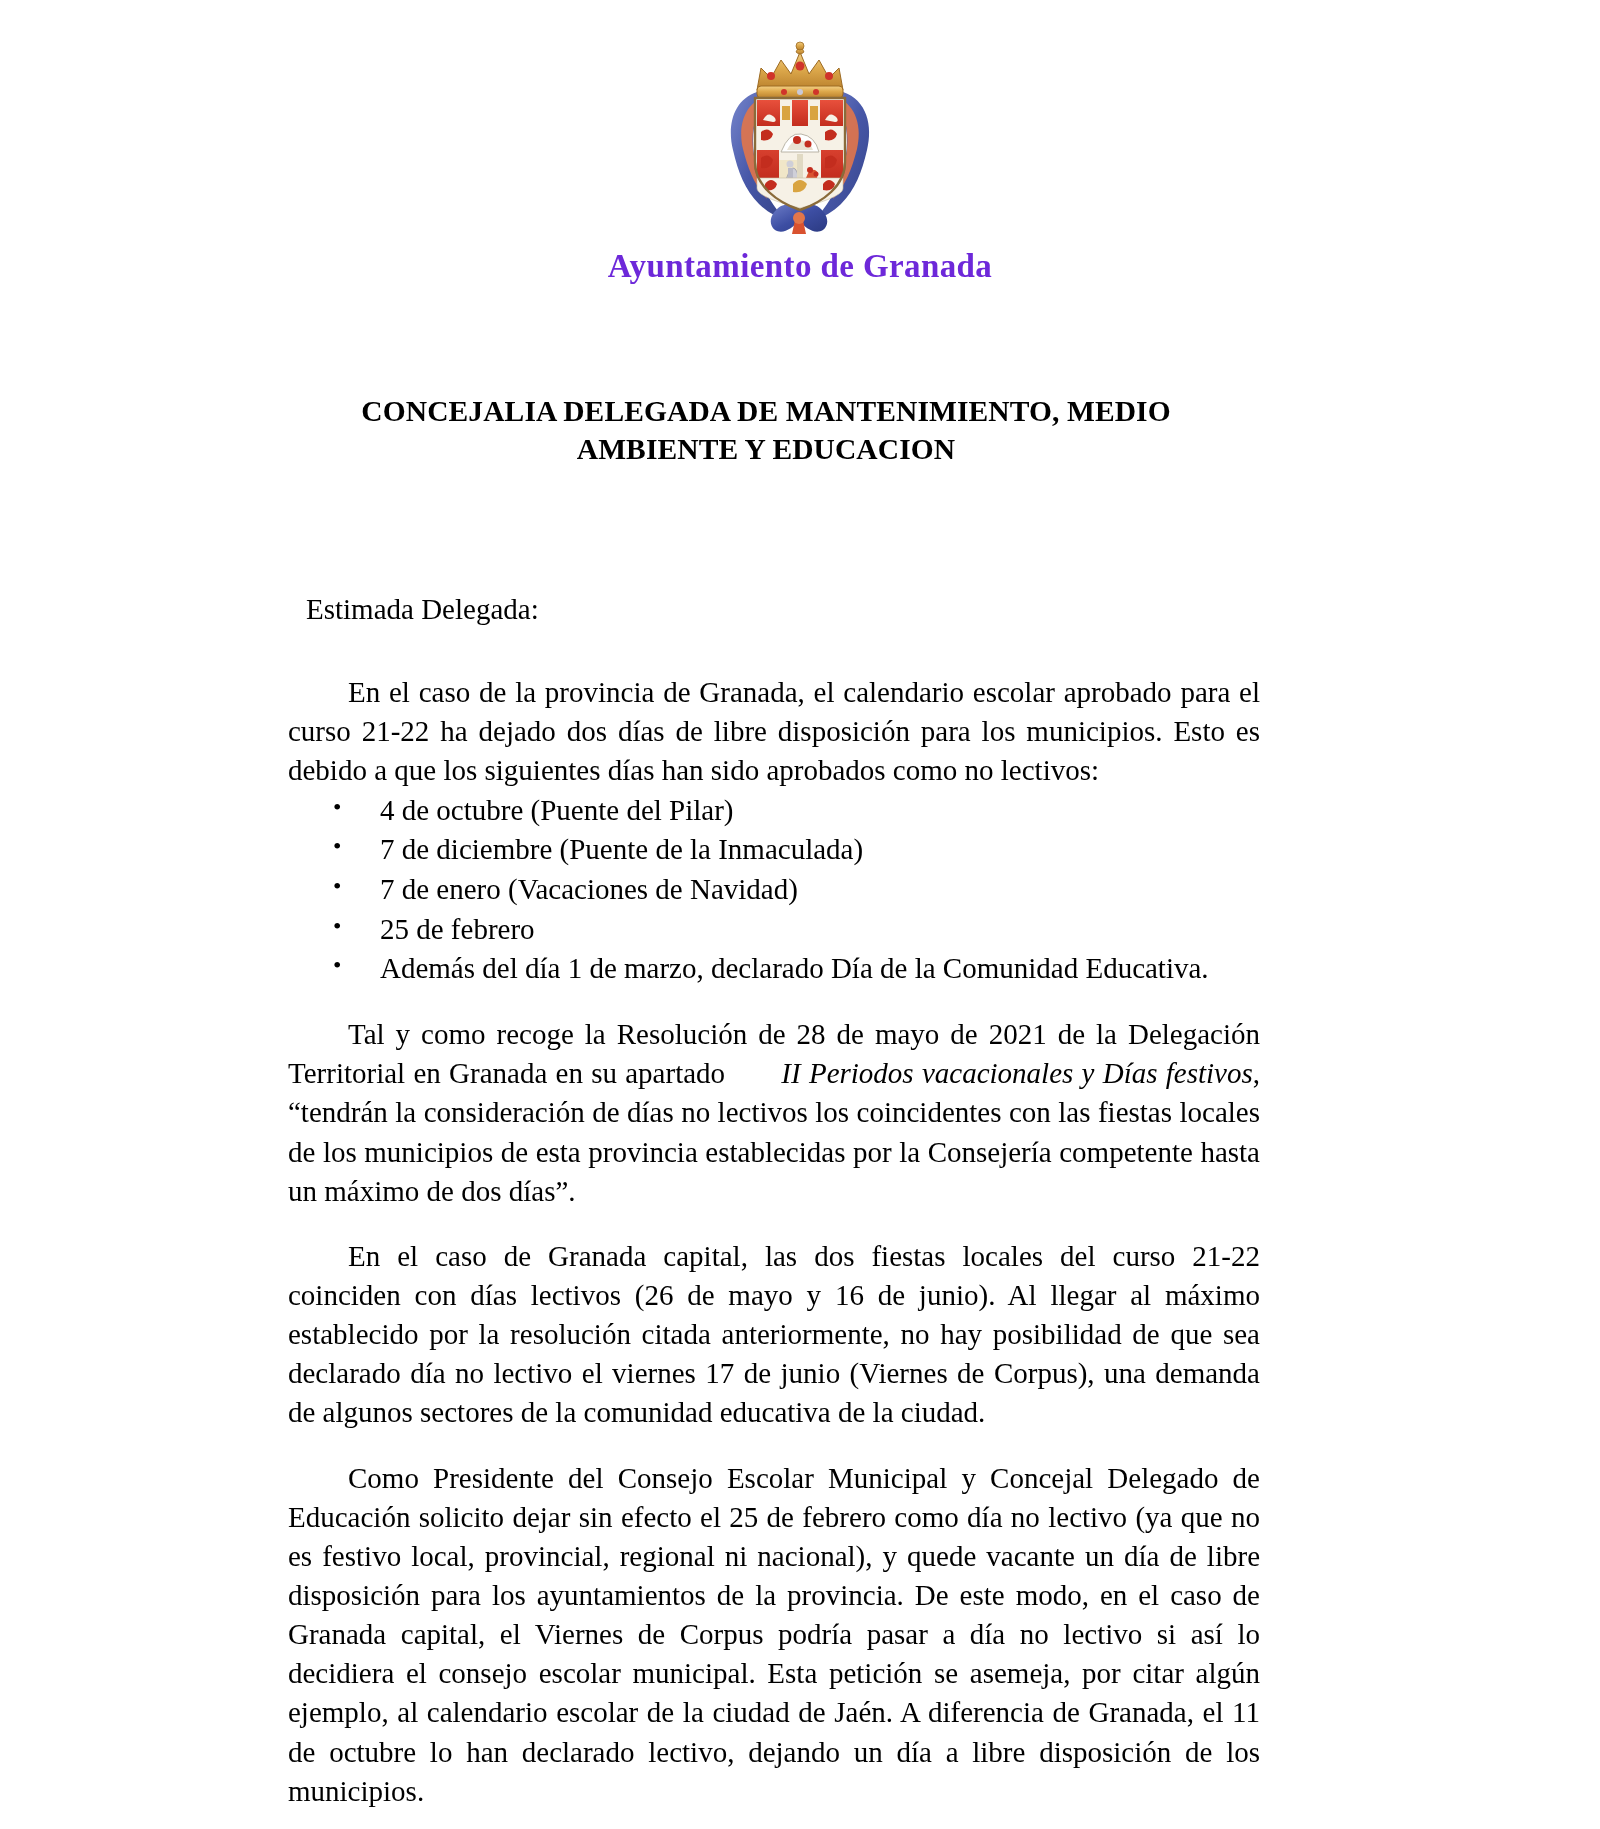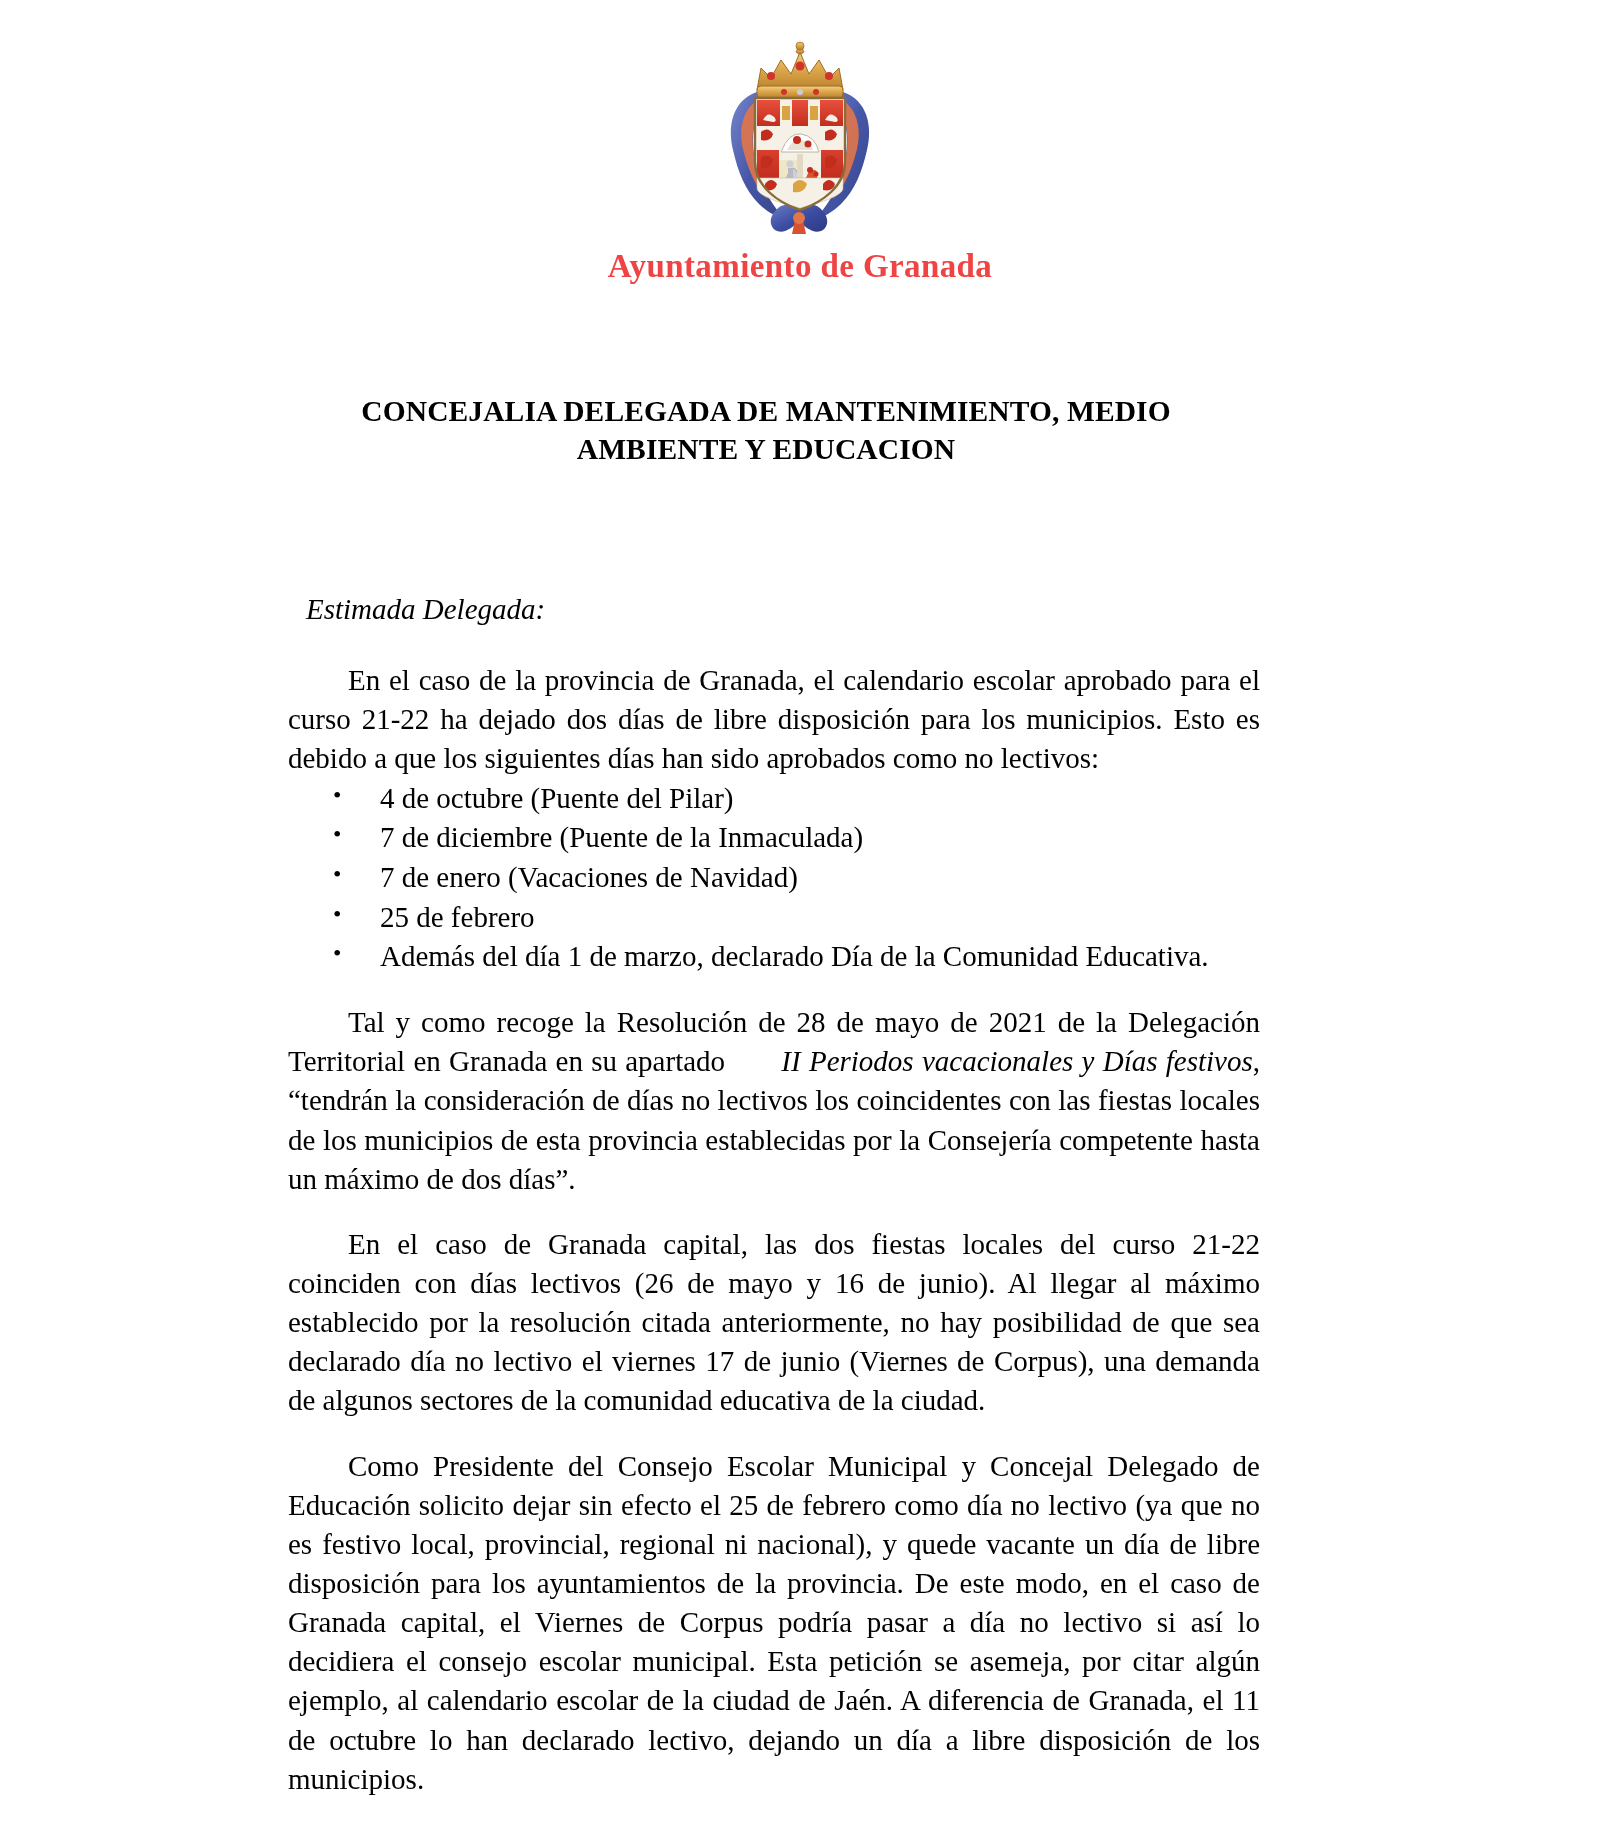--- a/index.html
+++ b/index.html
@@ -40,21 +40,21 @@
     width: 178px;
     height: 200px;
     display: block;
   }
   .org-name {
     margin-top: 14px;
     font-family: "Liberation Serif", "DejaVu Serif", serif;
     font-size: 33px;
     font-weight: bold;
     letter-spacing: 0.4px;
-    color: #ef4444;
+    color: #6d28d9;
   }
 
   
   .dept-heading {
     position: absolute;
     top: 392px;
     left: 280px;
     width: 972px;
     text-align: center;
     font-size: 29.5px;
@@ -66,24 +66,23 @@
   
   .body-block {
     position: absolute;
     top: 590px;
     left: 288px;
     width: 972px;
     font-size: 29px;
     line-height: 1.35;
   }
   .salutation {
-    margin: 0 0 32px 0;
+    margin: 0 0 44px 0;
     text-indent: 0;
     padding-left: 18px;
-    font-style: italic;
   }
   p.para {
     margin: 0 0 26px 0;
     text-align: justify;
     text-indent: 60px;
   }
   p.para.tight {
     margin-bottom: 0;
   }
   .bullets {

